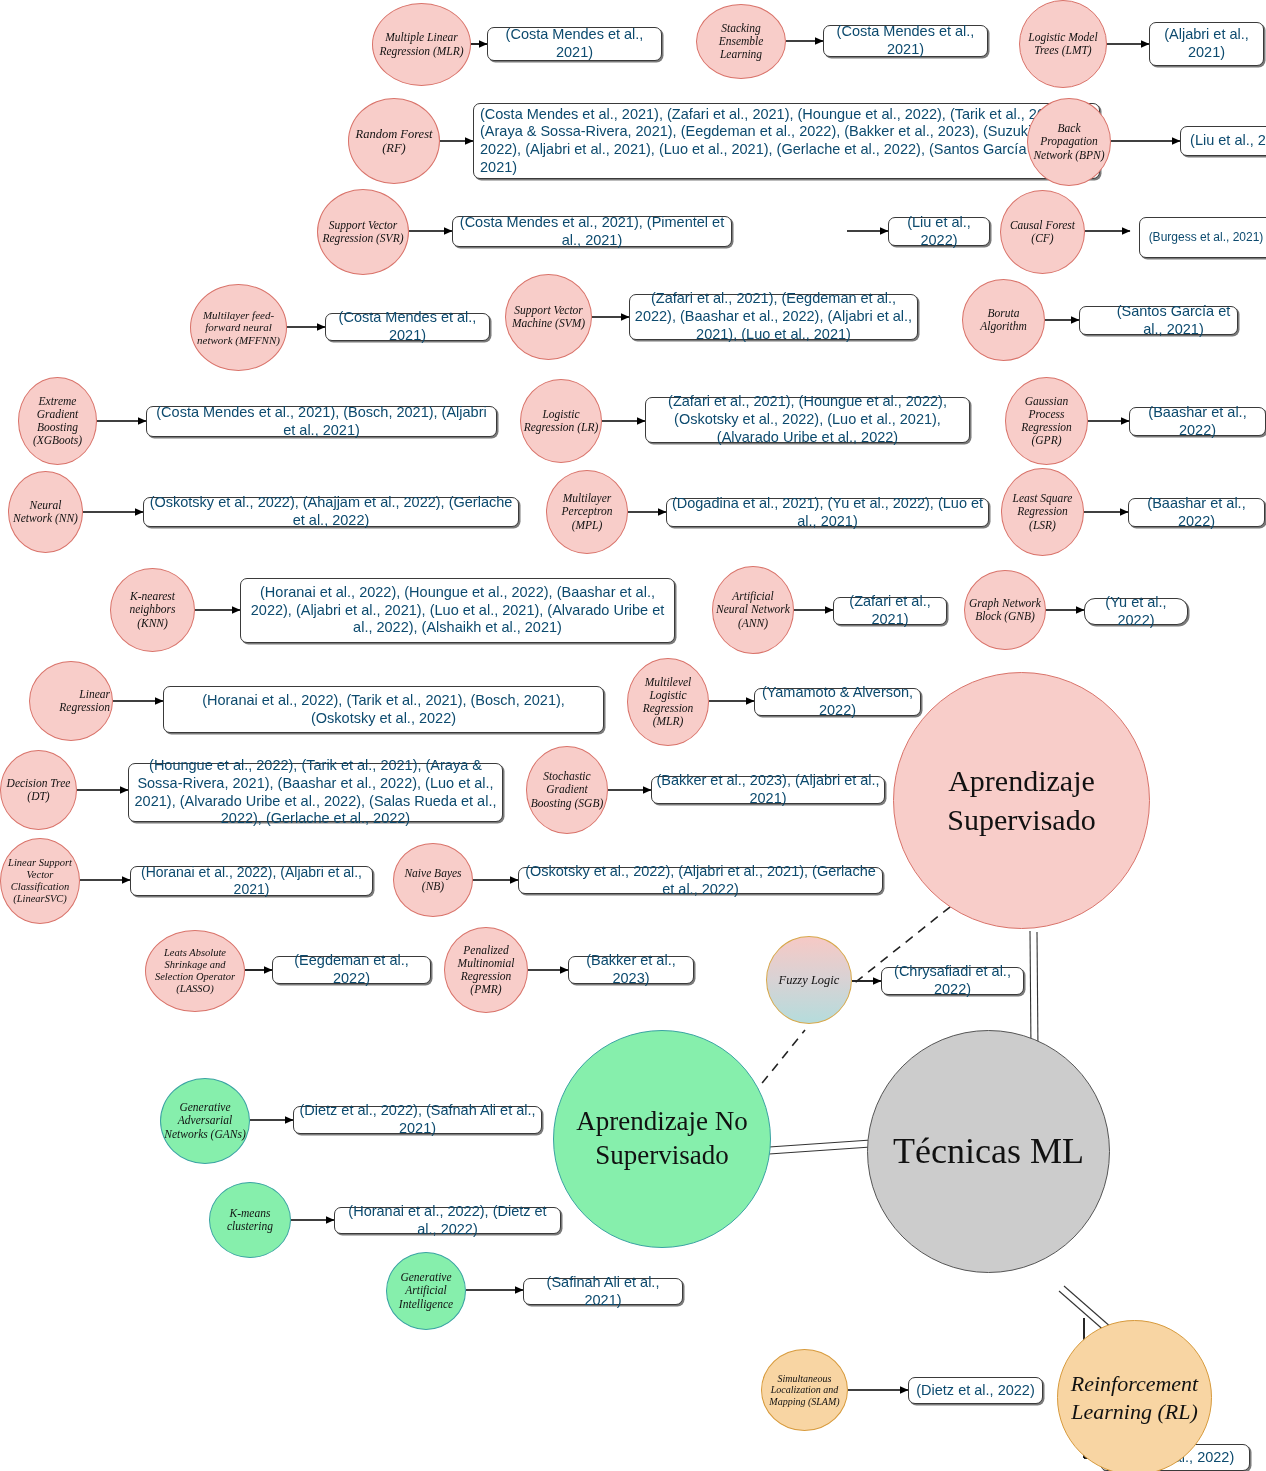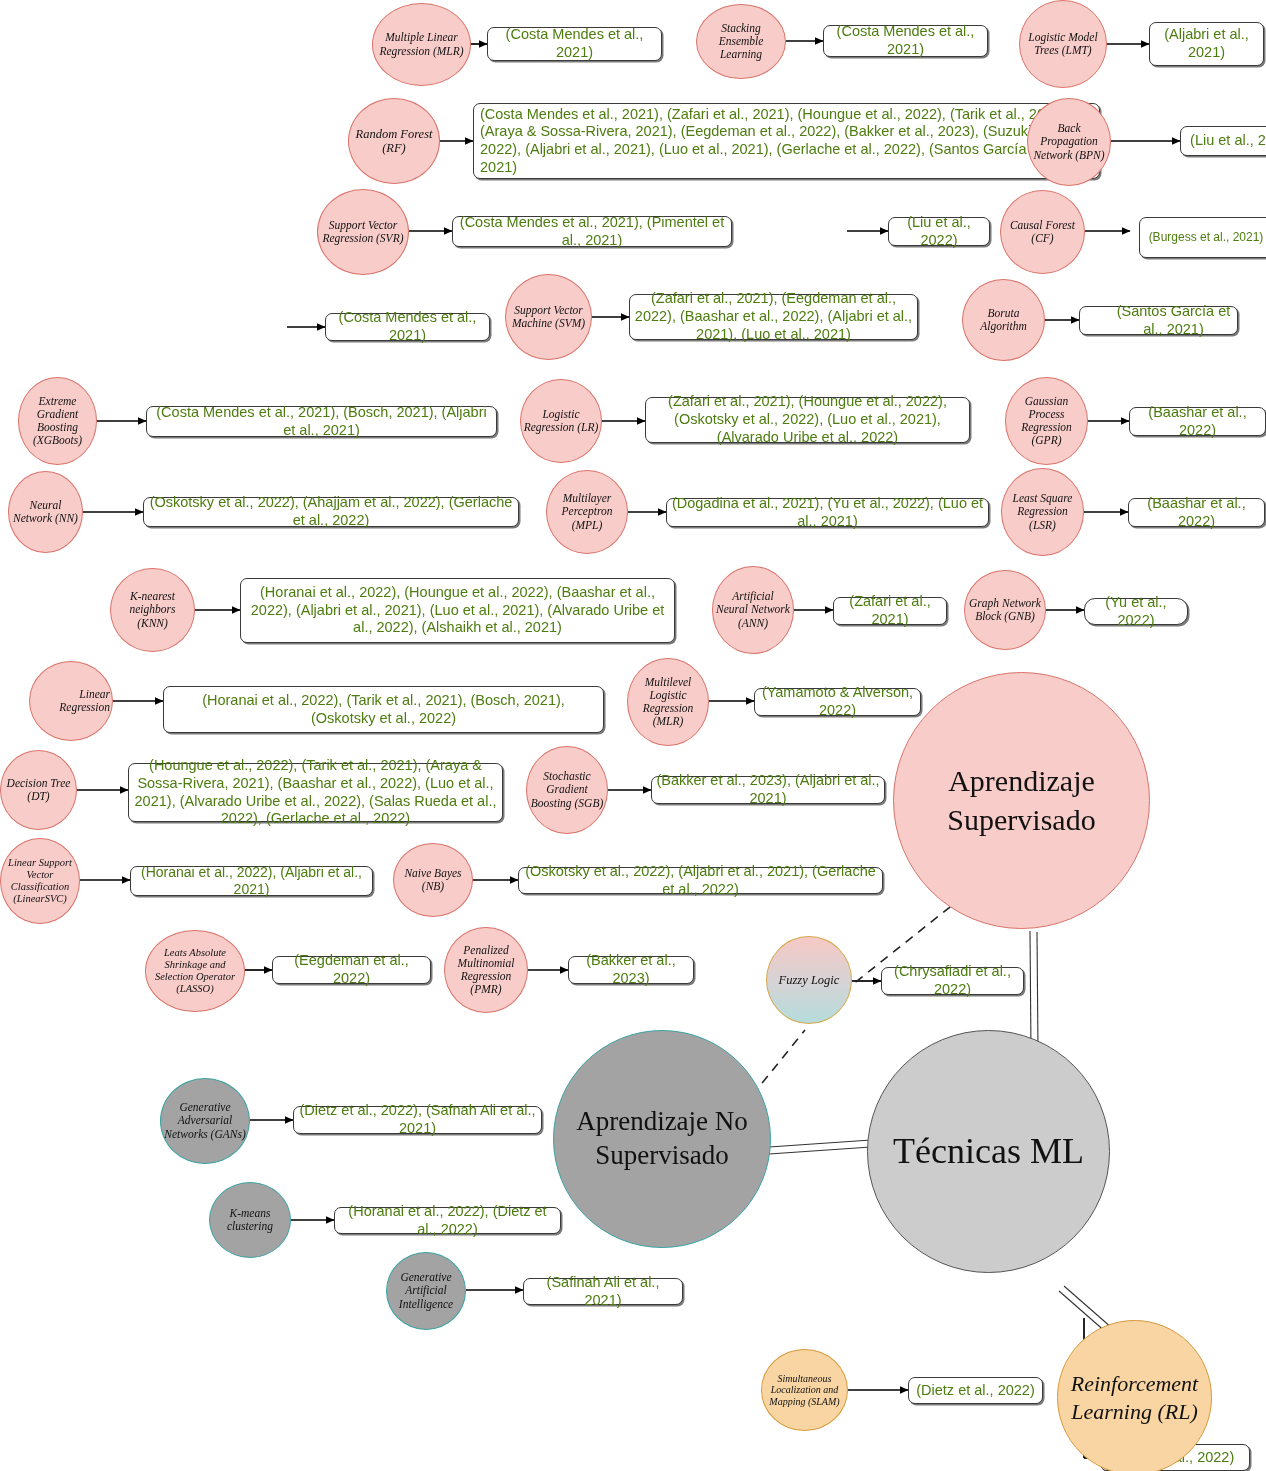--- a/index.html
+++ b/index.html
@@ -13,21 +13,21 @@
     text-align:center;
     border-radius:50%;
     font-style:italic;
     font-family:"Liberation Serif",serif;
     line-height:1.14;
     box-sizing:border-box;
     color:#111;
     padding:2px;
   }
   .pink{background:#f8cdc9;border:1px solid #d9736a;}
-  .teal{background:#a3a3a3;border:1px solid #3aa3a3;text-align:center;}
+  .teal{background:#86efac;border:1px solid #3aa3a3;text-align:center;}
   .orange{background:#f8d5a3;border:1px solid #d79a3c;}
   .grey{background:#cccccc;border:1px solid #555;}
   .fuzzy{background:linear-gradient(180deg,#f6c9c5 0%,#d9d2d4 48%,#b5dcdc 100%);border:1px solid #d7a84a;}
 
   .node span{display:block;width:100%;}
 
   
   .bignode{font-style:normal;}
   .bignode.italicY{font-style:italic;}
 
@@ -36,21 +36,21 @@
     position:absolute;
     box-sizing:border-box;
     background:#ffffff;
     border:1px solid #3a3a3a;
     border-radius:7px;
     box-shadow:1.5px 1.5px 0 0 #7a7a7a;
     display:flex;align-items:center;justify-content:center;
     text-align:center;
     font-family:"Liberation Sans",sans-serif;
     font-style:normal;
-    color:#4d7c0f;
+    color:#0c4a6e;
     line-height:1.22;
     padding:2px 4px;
   }
 
   
   svg.wires{position:absolute;left:0;top:0;width:1266px;height:1471px;pointer-events:none;}
 </style>
 </head>
 <body>
 
@@ -164,20 +164,23 @@
     <span>(Liu et al., 2022)</span>
   </div>
 
   <div class="node pink" style="left:1000px;top:190px;width:85px;height:84px;font-size:11.5px;">
     <span>Causal Forest (CF)</span>
   </div>
   <div class="refbox" style="left:1130px;top:217px;width:134px;height:41px;font-size:12px;margin-left:9px;">
     <span>(Burgess et al., 2021)</span>
   </div>
 
+  <div class="node pink" style="left:190px;top:284px;width:97px;height:87px;font-size:11px;">
+    <span>Multilayer feed-forward neural network (MFFNN)</span>
+  </div>
   <div class="refbox" style="left:325px;top:313px;width:165px;height:28px;font-size:14.5px;">
     <span>(Costa Mendes et al., 2021)</span>
   </div>
 
   <div class="node pink" style="left:505px;top:274px;width:87px;height:86px;font-size:11.5px;">
     <span>Support Vector Machine (SVM)</span>
   </div>
   <div class="refbox" style="left:629px;top:294px;width:289px;height:46px;font-size:14.5px;">
     <span>(Zafari et al., 2021), (Eegdeman et al., 2022), (Baashar et al., 2022), (Aljabri et al., 2021), (Luo et al., 2021)</span>
   </div>

